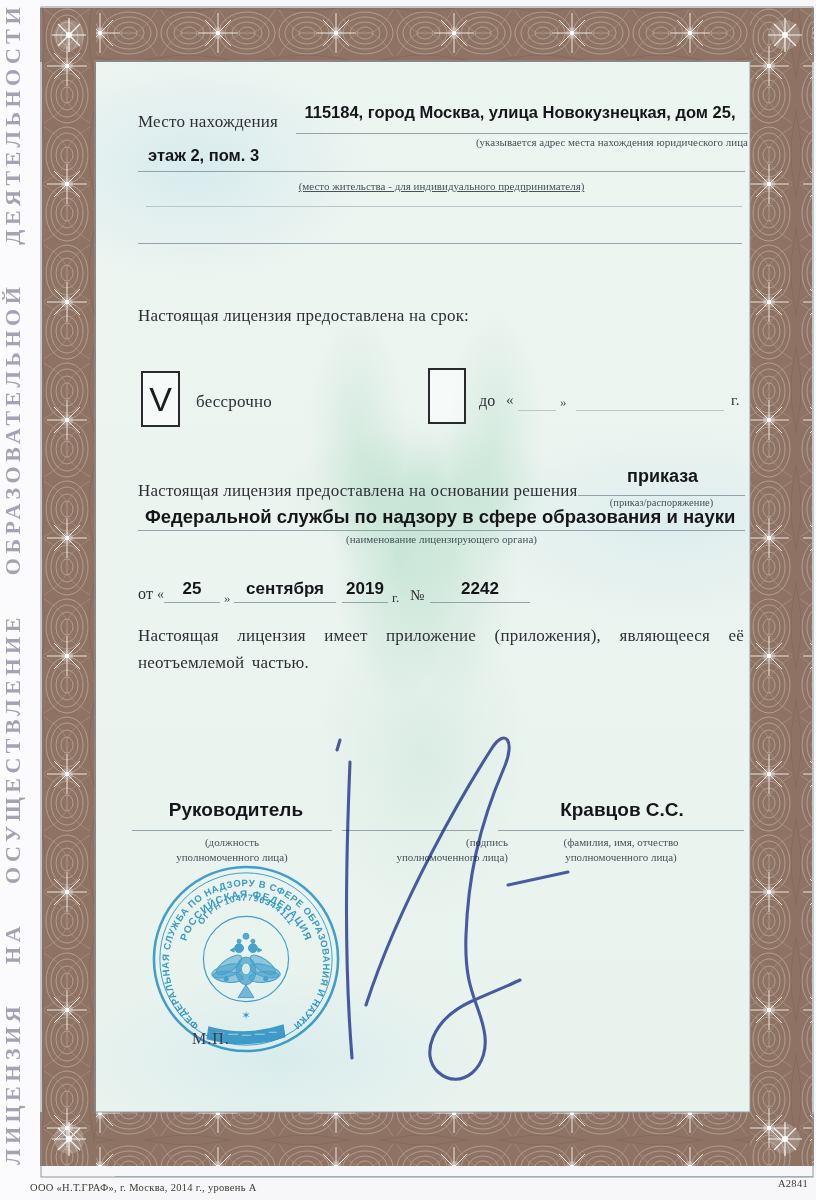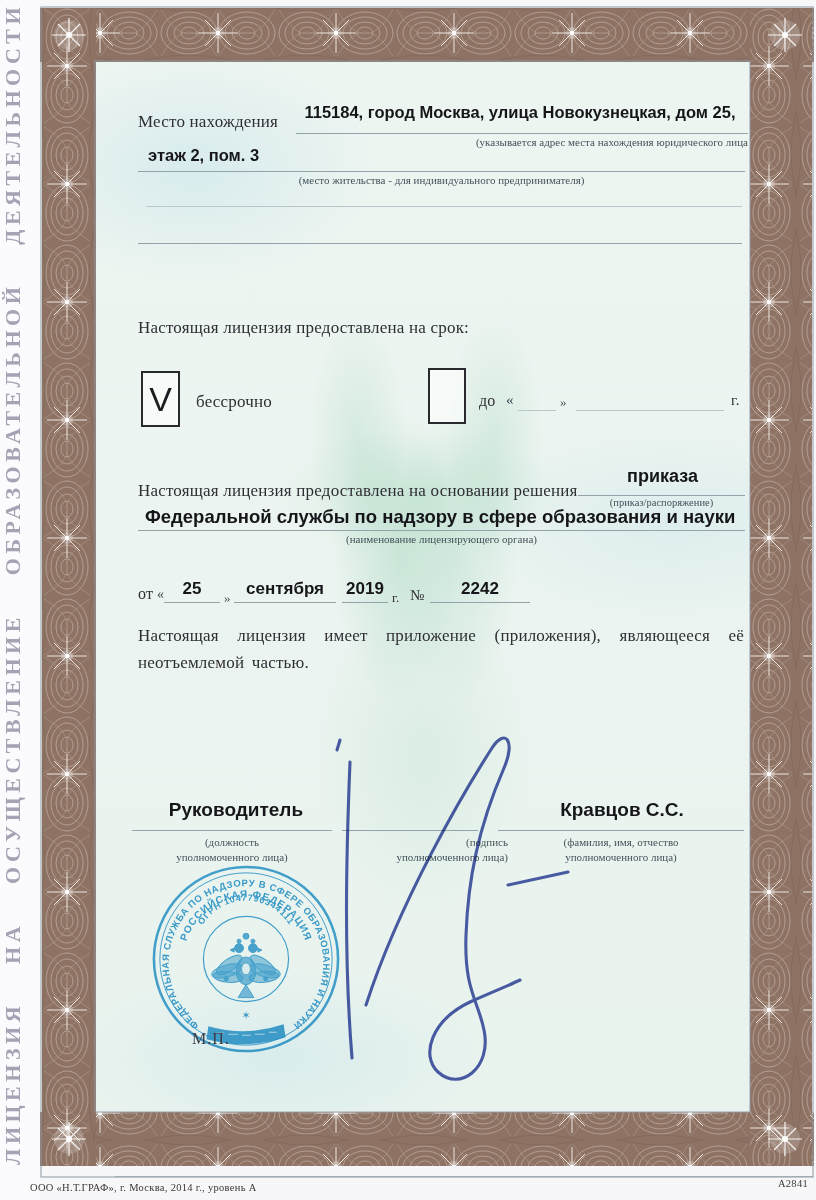--- a/index.html
+++ b/index.html
@@ -113,25 +113,25 @@
   </svg>
 
   <div class="abs sheet"></div>
 
   <div class="abs serif-lg" style="left:138px;top:112px;">Место нахождения</div>
   <div class="abs val ctr" style="left:292px;top:103px;width:456px;font-size:16.5px;">115184,  город Москва, улица Новокузнецкая, дом 25,</div>
   <div class="abs uline" style="left:296px;top:133px;width:452px;"></div>
   <div class="abs cap" style="left:296px;top:136px;width:452px;text-align:right;">(указывается адрес места нахождения юридического лица</div>
   <div class="abs val" style="left:148px;top:146px;font-size:16.5px;">этаж 2, пом. 3</div>
   <div class="abs uline" style="left:138px;top:171px;width:607px;"></div>
-  <div class="abs cap" style="left:138px;top:174px;width:607px;">(место жительства - для индивидуального предпринимателя)</div>
+  <div class="abs cap" style="left:138px;top:180px;width:607px;text-decoration:underline;">(место жительства - для индивидуального предпринимателя)</div>
   <div class="abs uline light" style="left:146px;top:206px;width:596px;"></div>
   <div class="abs uline" style="left:138px;top:243px;width:604px;"></div>
 
-  <div class="abs serif-lg" style="left:138px;top:318px;">Настоящая лицензия предоставлена на срок:</div>
+  <div class="abs serif-lg" style="left:138px;top:306px;">Настоящая лицензия предоставлена на срок:</div>
   <div class="abs checkbox" style="left:141px;top:371px;width:35px;height:52px;">
     <span class="vmark">V</span>
   </div>
   <div class="abs serif-lg" style="left:196px;top:392px;">бессрочно</div>
   <div class="abs checkbox" style="left:428px;top:368px;width:34px;height:52px;"></div>
   <div class="abs serif-lg" style="left:479px;top:392px;font-size:16px;">до</div>
   <div class="abs q" style="left:506px;top:392px;font-size:15px;">«</div>
   <div class="abs uline light" style="left:518px;top:410px;width:38px;"></div>
   <div class="abs q" style="left:560px;top:394px;font-size:13px;">»</div>
   <div class="abs uline light" style="left:576px;top:410px;width:148px;"></div>

